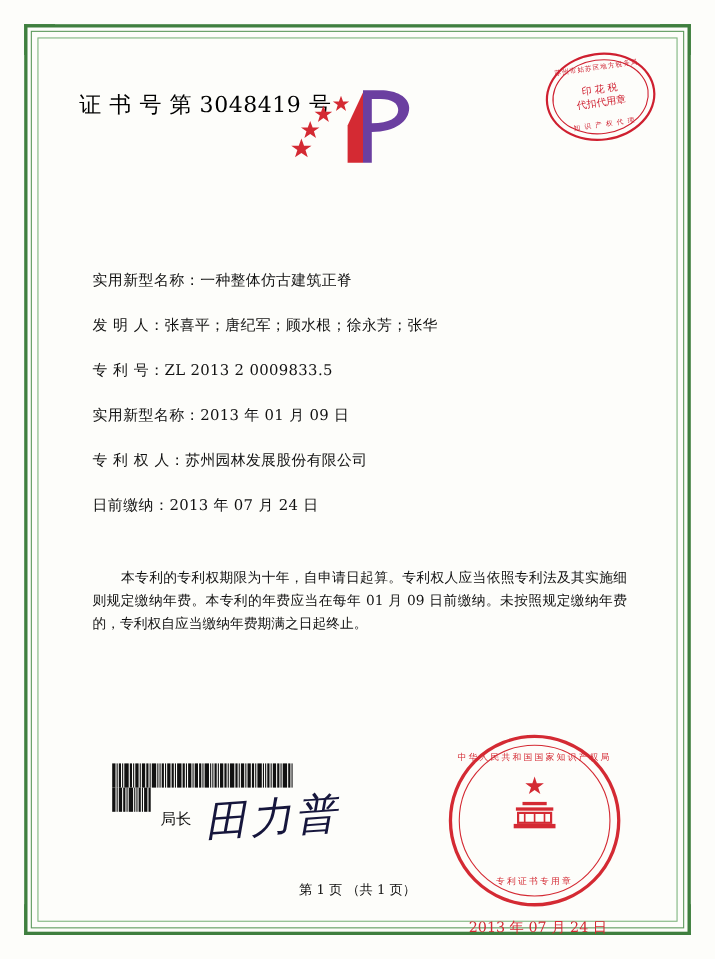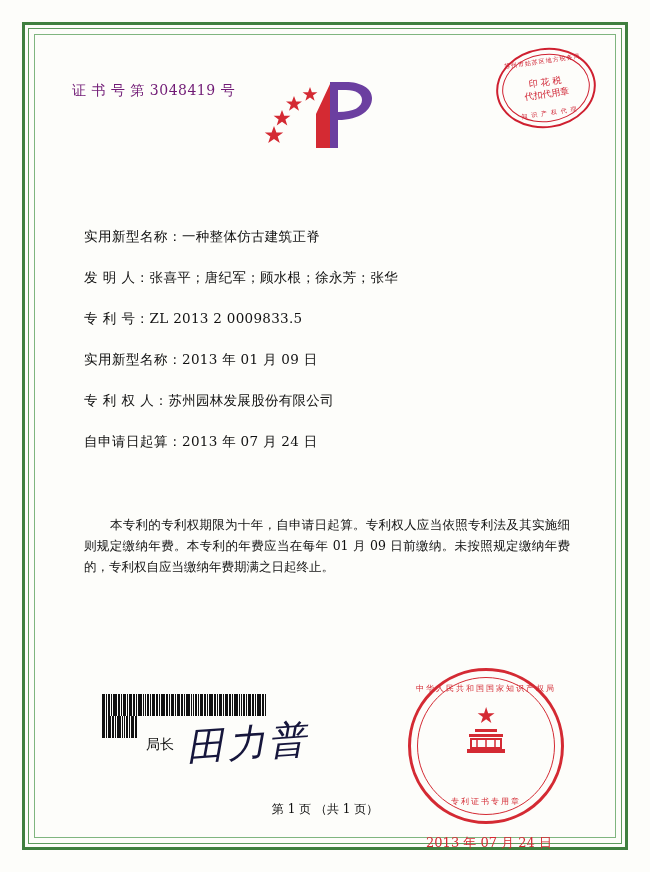--- a/index.html
+++ b/index.html
@@ -69,22 +69,22 @@
     right: 46px;
     bottom: 46px;
   }
 
   
   .serial-no {
     position: absolute;
     left: 26px;
     top: 36px;
     font-family: "DejaVu Serif", serif;
-    font-size: 14px;
-    color: #701a75;
+    font-size: 20px;
+    color: #000000;
     letter-spacing: 0.5px;
   }
 
   
   .seal-oval {
     position: absolute;
     right: 8px;
     top: 2px;
     width: 96px;
     height: 76px;
@@ -149,21 +149,21 @@
     font-family: "DejaVu Serif", serif;
     font-size: 34px;
     font-weight: bold;
     letter-spacing: 4px;
     color: #111;
   }
 
   
   .fields {
     position: absolute;
-    top: 182px;
+    top: 200px;
     left: 38px;
     right: 24px;
   }
   .field-row {
     font-family: "DejaVu Serif", serif;
     font-size: 13.5px;
     color: #111;
     margin-bottom: 23px;
     white-space: nowrap;
   }
@@ -361,21 +361,21 @@
       <div class="field-row">
         <span class="field-label">专  利  号：</span><span class="field-value">ZL 2013 2 0009833.5</span>
       </div>
       <div class="field-row">
         <span class="field-label">实用新型名称：</span><span class="field-value">2013 年 01 月 09 日</span>
       </div>
       <div class="field-row">
         <span class="field-label">专 利 权 人：</span><span class="field-value">苏州园林发展股份有限公司</span>
       </div>
       <div class="field-row">
-        <span class="field-label">自申请日起算：</span><span class="field-value">2013 年 07 月 24 日</span>
+        <span class="field-label">日前缴纳：</span><span class="field-value">2013 年 07 月 24 日</span>
       </div>
     </div>
 
     <div class="paragraphs">
       <p>本专利的专利权期限为十年，自申请日起算。专利权人应当依照专利法及其实施细则规定缴纳年费。本专利的年费应当在每年 01 月 09 日前缴纳。未按照规定缴纳年费的，专利权自应当缴纳年费期满之日起终止。</p>
     </div>
 
     <div class="barcode" id="barcode"><span style="width:3px"></span><span style="width:1px"></span><span style="width:2px"></span><span style="width:1px"></span><span style="width:4px"></span><span style="width:2px"></span><span style="width:1px"></span><span style="width:3px"></span><span style="width:1px"></span><span style="width:3px"></span><span style="width:2px"></span><span style="width:1px"></span><span style="width:4px"></span><span style="width:1px"></span><span style="width:1px"></span><span style="width:2px"></span><span style="width:1px"></span><span style="width:3px"></span><span style="width:2px"></span><span style="width:1px"></span><span style="width:4px"></span><span style="width:2px"></span><span style="width:1px"></span><span style="width:3px"></span><span style="width:1px"></span><span style="width:3px"></span><span style="width:2px"></span><span style="width:1px"></span><span style="width:4px"></span><span style="width:1px"></span><span style="width:1px"></span><span style="width:2px"></span><span style="width:1px"></span><span style="width:3px"></span><span style="width:2px"></span><span style="width:1px"></span><span style="width:4px"></span><span style="width:2px"></span><span style="width:1px"></span><span style="width:3px"></span><span style="width:1px"></span><span style="width:3px"></span><span style="width:2px"></span><span style="width:1px"></span><span style="width:4px"></span><span style="width:1px"></span><span style="width:1px"></span><span style="width:2px"></span><span style="width:1px"></span><span style="width:3px"></span><span style="width:2px"></span><span style="width:1px"></span><span style="width:4px"></span><span style="width:2px"></span><span style="width:1px"></span><span style="width:3px"></span><span style="width:1px"></span><span style="width:3px"></span><span style="width:2px"></span><span style="width:1px"></span><span style="width:4px"></span><span style="width:1px"></span><span style="width:1px"></span><span style="width:2px"></span><span style="width:1px"></span><span style="width:3px"></span><span style="width:2px"></span></div>
 
     <div class="director-row">局长</div>

